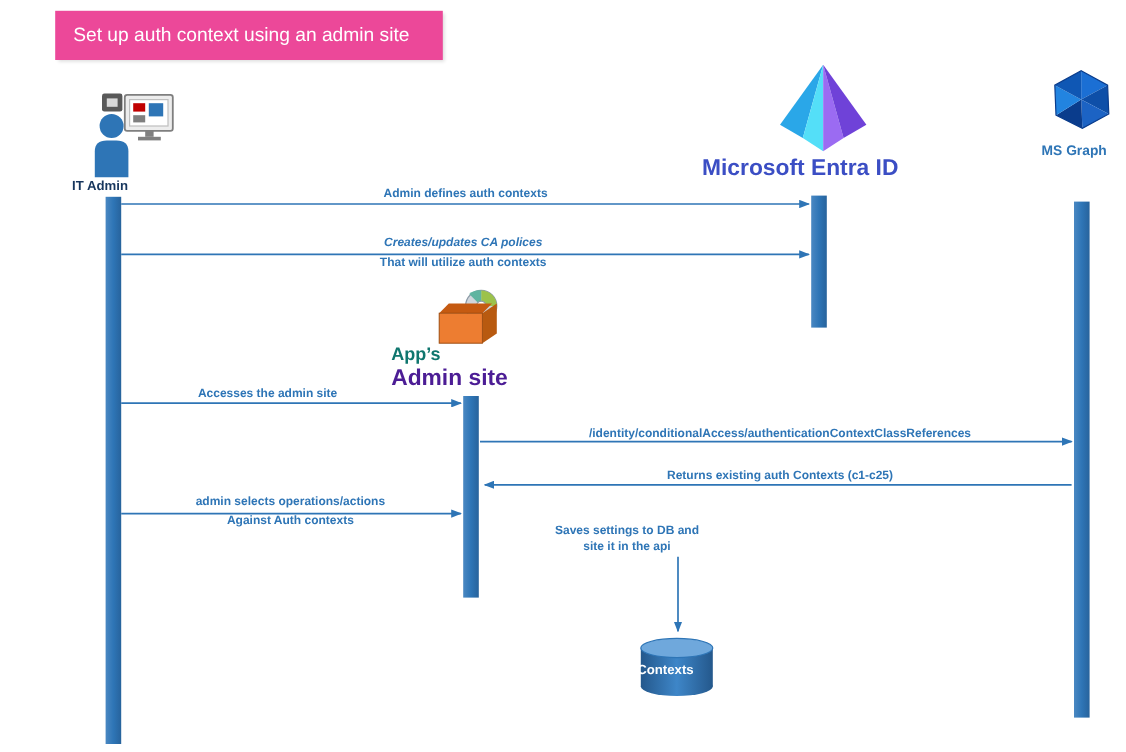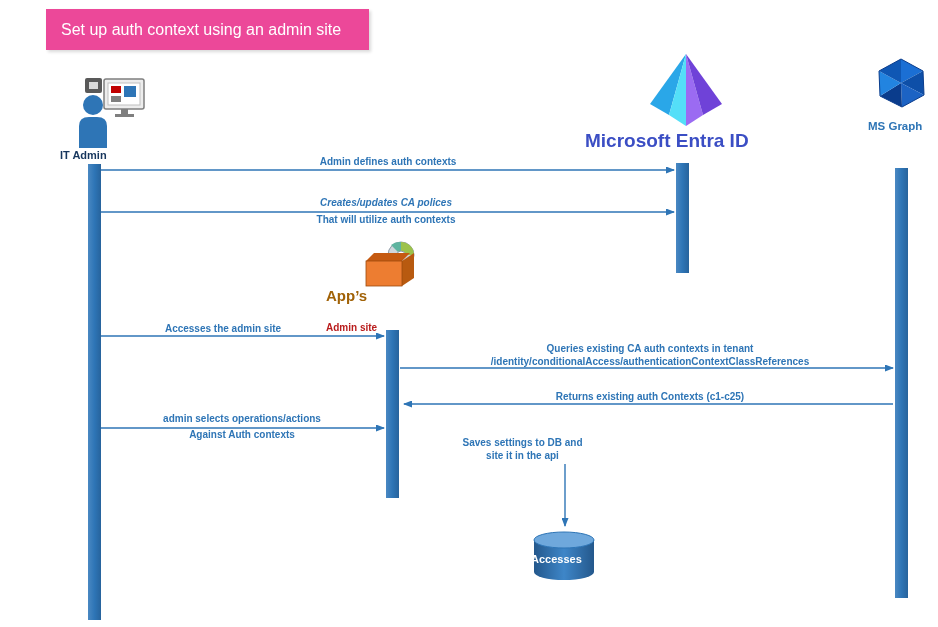--- a/index.html
+++ b/index.html
@@ -21,22 +21,22 @@
   .icon{position:absolute;z-index:2;}
   #it-admin-icon{left:72px;top:72px;}
   #entra-icon{left:643px;top:52px;}
   #msgraph-icon{left:877px;top:57px;}
   #adminsite-icon{left:360px;top:240px;}
   #database-icon{left:531px;top:530px;}
   .actor-label{position:absolute;text-align:left;z-index:4;}
   #it-admin-label{left:60px;top:149px;width:88px;font-size:11px;font-weight:bold;color:#17365D;}
   #entra-label{left:585px;top:130px;width:200px;font-size:19px;font-weight:bold;color:#3B4EC4;}
   #msgraph-label{left:868px;top:120px;width:68px;font-size:11.5px;font-weight:bold;color:#2E75B6;}
-  #adminsite-label-1{left:326px;top:287px;width:130px;font-size:15px;font-weight:bold;color:#a16207;}
-  #adminsite-label-2{left:326px;top:305px;width:130px;font-size:10px;font-weight:bold;color:#b91c1c;margin-top:17px;}
+  #adminsite-label-1{left:326px;top:287px;width:130px;font-size:15px;font-weight:bold;color:#0f766e;}
+  #adminsite-label-2{left:326px;top:305px;width:130px;font-size:19px;font-weight:bold;color:#4c1d95;}
   #database-label{left:531px;top:553px;width:66px;font-size:11px;font-weight:bold;color:#ffffff;z-index:4;}
   #arrow-layer{position:absolute;left:0;top:0;width:938px;height:627px;z-index:3;pointer-events:none;}
   .msg{
     position:absolute;z-index:4;text-align:center;white-space:nowrap;
     font-size:10px;font-weight:600;color:#2E75B6;
   }
   #m0{left:293px;top:156px;width:190px;}
   #m1a{left:288px;top:197px;width:196px;font-style:italic;}
   #m1b{left:288px;top:214px;width:196px;}
   #m2{left:133px;top:323px;width:180px;}
@@ -110,42 +110,41 @@
       <linearGradient id="dbg" x1="0" y1="0" x2="1" y2="0">
         <stop offset="0" stop-color="#24588C"></stop>
         <stop offset="0.5" stop-color="#3E86C8"></stop>
         <stop offset="1" stop-color="#24588C"></stop>
       </linearGradient>
     </defs>
     <ellipse cx="33" cy="42" rx="30" ry="8" fill="url(#dbg)"></ellipse>
     <rect x="3" y="10" width="60" height="32" fill="url(#dbg)"></rect>
     <ellipse cx="33" cy="10" rx="30" ry="8" fill="#6FA8DC" stroke="#2E75B6" stroke-width="1"></ellipse>
   </svg>
-  <div id="database-label" class="actor-label">Accesses</div>
+  <div id="database-label" class="actor-label">Contexts</div>
 
   <svg id="arrow-layer" width="938" height="627" viewBox="0 0 938 627">
     <defs>
       <marker id="arr" markerWidth="9" markerHeight="7" refX="8" refY="3.5" orient="auto" markerUnits="userSpaceOnUse">
         <path d="M0,0 L9,3.5 L0,7 Z" fill="#2E75B6"></path>
       </marker>
     </defs>
     <line x1="101" y1="170" x2="674" y2="170" stroke="#2E75B6" stroke-width="1.4" marker-end="url(#arr)"></line>
     <line x1="101" y1="212" x2="674" y2="212" stroke="#2E75B6" stroke-width="1.4" marker-end="url(#arr)"></line>
     <line x1="101" y1="336" x2="384" y2="336" stroke="#2E75B6" stroke-width="1.4" marker-end="url(#arr)"></line>
     <line x1="400" y1="368" x2="893" y2="368" stroke="#2E75B6" stroke-width="1.4" marker-end="url(#arr)"></line>
     <line x1="893" y1="404" x2="404" y2="404" stroke="#2E75B6" stroke-width="1.4" marker-end="url(#arr)"></line>
     <line x1="101" y1="428" x2="384" y2="428" stroke="#2E75B6" stroke-width="1.4" marker-end="url(#arr)"></line>
     <line x1="565" y1="464" x2="565" y2="526" stroke="#2E75B6" stroke-width="1.4" marker-end="url(#arr)"></line>
   </svg>
 
   <div id="m0" class="msg">Admin defines auth contexts</div>
   <div id="m1a" class="msg">Creates/updates CA polices</div>
   <div id="m1b" class="msg">That will utilize auth contexts</div>
   <div id="m2" class="msg">Accesses the admin site</div>
-  <div id="m3a" class="msg">Queries existing CA auth contexts in tenant</div>
   <div id="m3b" class="msg">/identity/conditionalAccess/authenticationContextClassReferences</div>
   <div id="m4" class="msg">Returns existing auth Contexts (c1-c25)</div>
   <div id="m5a" class="msg">admin selects operations/actions</div>
   <div id="m5b" class="msg">Against Auth contexts</div>
   <div id="m6a" class="msg">Saves settings to DB and</div>
   <div id="m6b" class="msg">site it in the api</div>
 
 </div>
 
 </body></html>

